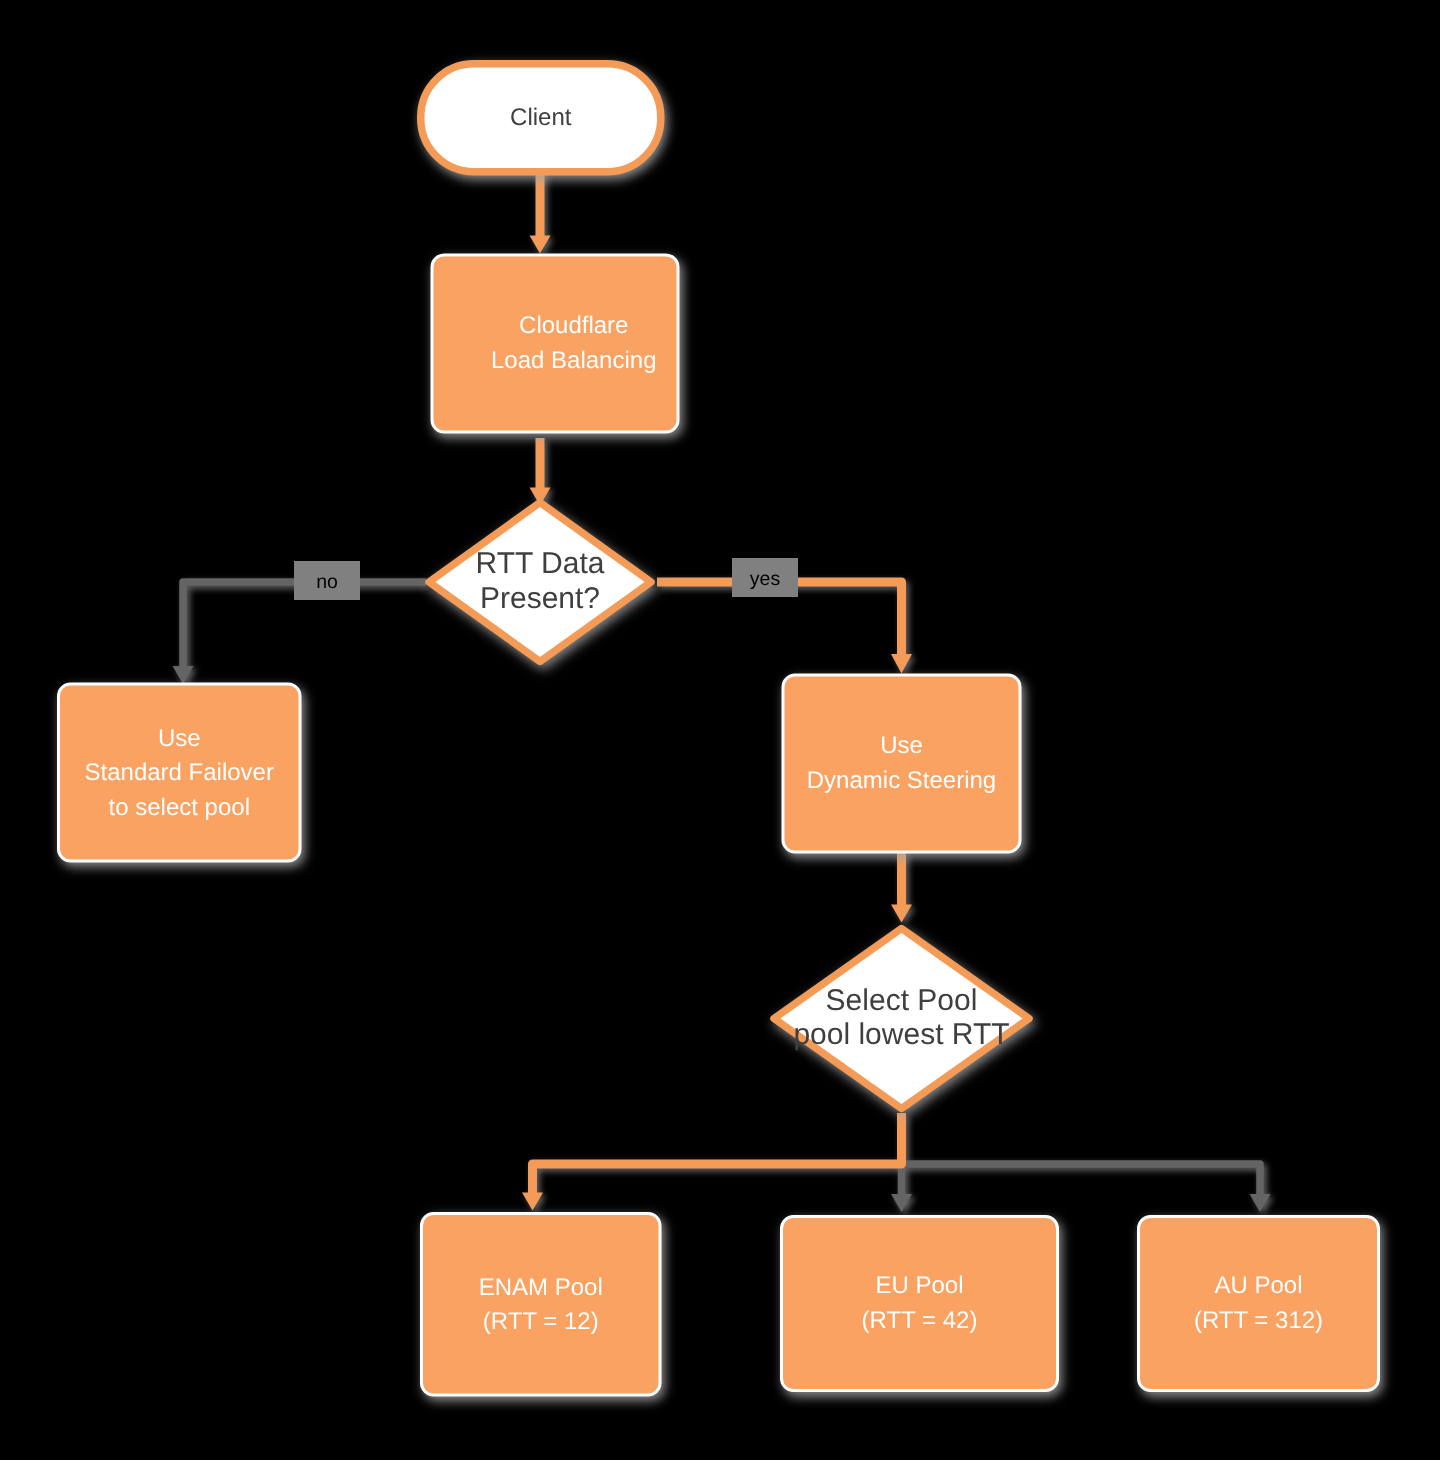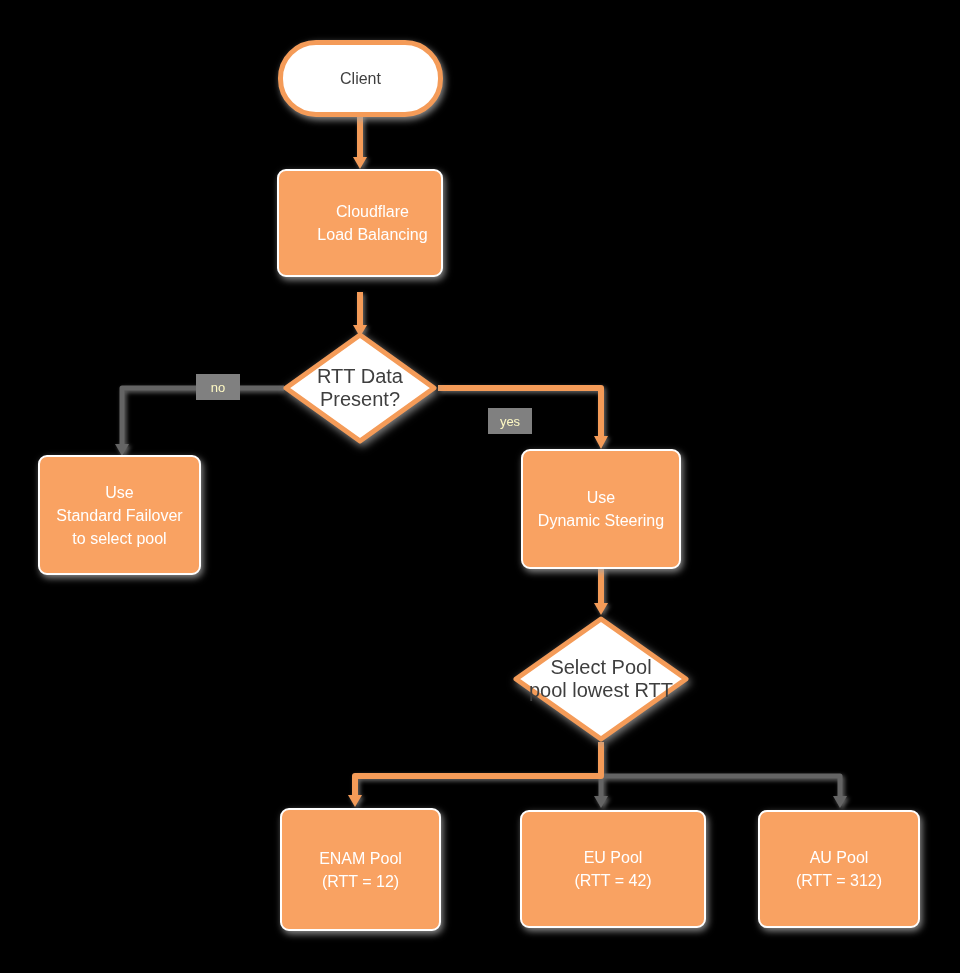--- a/index.html
+++ b/index.html
@@ -28,21 +28,21 @@
   .diamond-node svg{position:absolute;left:0;top:0;width:100%;height:100%;
     filter:drop-shadow(2px 3px 4px rgba(165,165,165,0.8));}
   .diamond-text{
     position:absolute;inset:0;display:flex;flex-direction:column;
     align-items:center;justify-content:center;
     color:#3F3F3F;font-size:20px;line-height:23px;text-align:center;
   }
   
   .edge-label{
     position:absolute;box-sizing:border-box;
-    background:#808080;color:#fef9c3;font-size:13px;
+    background:#808080;color:#000000;font-size:13px;
     display:flex;align-items:center;justify-content:center;
   }
   #edges{position:absolute;left:0;top:0;
     filter:drop-shadow(2px 2px 2px rgba(150,150,150,0.65));}
   .bold{font-weight:400;}
 </style>
 </head>
 <body>
 
 <div id="canvas">
@@ -73,39 +73,39 @@
       <polygon points="594,436 608,436 601,449"></polygon>
       <polygon points="594,603 608,603 601,615"></polygon>
       <polygon points="348,795 362,795 355,807"></polygon>
     </g>
   </svg>
 
   <div class="stadium-node" style="left:278px;top:40px;width:165px;height:77px;">
     <span>Client</span>
   </div>
 
-  <div class="rect-node" style="left:277px;top:169px;width:166px;height:108px;padding-left:25px;">
+  <div class="rect-node" style="left:287px;top:169px;width:166px;height:120px;padding-left:25px;">
     <span>Cloudflare</span>
     <span>Load Balancing</span>
   </div>
 
   <div class="diamond-node" style="left:282px;top:332px;width:156px;height:112px;">
     <svg viewBox="0 0 156 112">
       <polygon points="78,3 152,56 78,109 4,56" fill="#FFFFFF" stroke="#F49B58" stroke-width="5" stroke-linejoin="round"></polygon>
     </svg>
     <div class="diamond-text">
       <span>RTT Data</span>
       <span>Present?</span>
     </div>
   </div>
 
   <div class="edge-label" style="left:196px;top:374px;width:44px;height:26px;">
     <span>no</span>
   </div>
-  <div class="edge-label" style="left:488px;top:372px;width:44px;height:26px;margin-top:36px;">
+  <div class="edge-label" style="left:488px;top:372px;width:44px;height:26px;">
     <span>yes</span>
   </div>
 
   <div class="rect-node" style="left:38px;top:455px;width:163px;height:120px;">
     <span>Use</span>
     <span>Standard Failover</span>
     <span>to select pool</span>
   </div>
 
   <div class="rect-node" style="left:521px;top:449px;width:160px;height:120px;">

